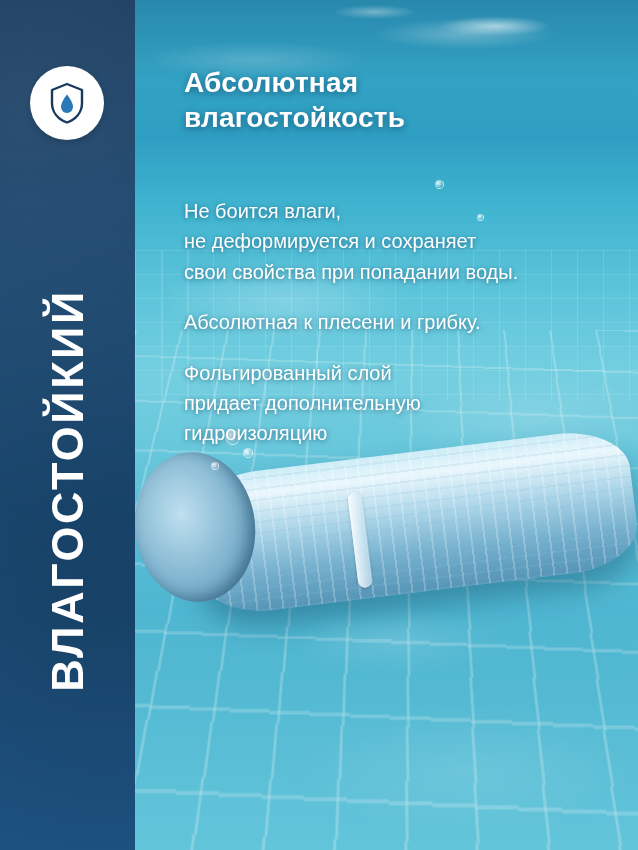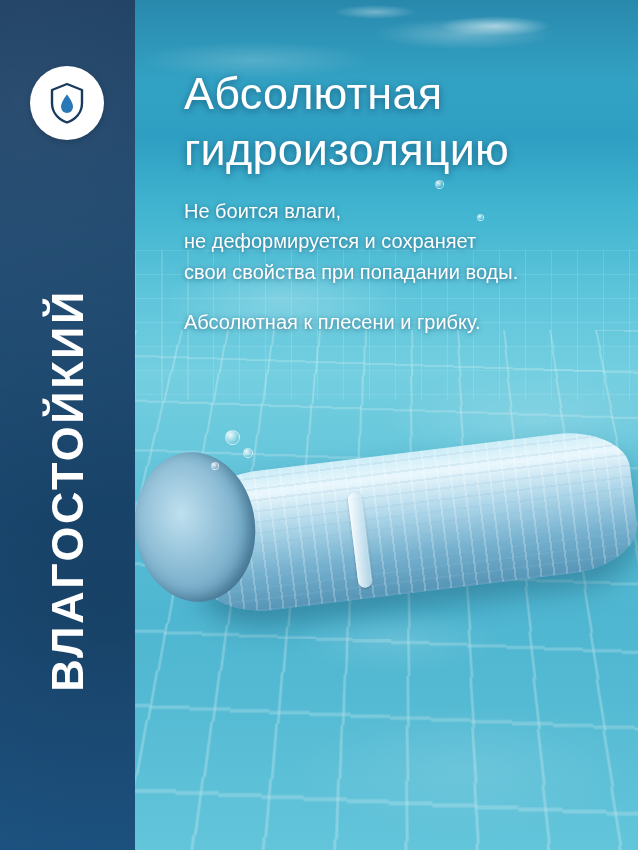--- a/index.html
+++ b/index.html
@@ -220,22 +220,22 @@
     border: 1px solid rgba(255,255,255,0.5);
   }
 
   
   .headline {
     position: absolute;
     left: 49px;
     top: 66px;
     width: 420px;
     color: #ffffff;
-    font-size: 45px;
-    font-weight: normal;
+    font-size: 28px;
+    font-weight: bold;
     line-height: 1.24;
     letter-spacing: 0.2px;
     text-shadow: 0 2px 7px rgba(8,50,80,0.55);
     z-index: 4;
   }
 
   .body-block {
     position: absolute;
     left: 49px;
     top: 196px;
@@ -282,24 +282,27 @@
     <div class="roll-strap"></div>
 
     <div class="bubble" style="left:90px;  top:430px; width:13px; height:13px;"></div>
     <div class="bubble" style="left:108px; top:448px; width:8px;  height:8px;"></div>
     <div class="bubble" style="left:76px;  top:462px; width:6px;  height:6px;"></div>
     <div class="bubble" style="left:300px; top:180px; width:7px;  height:7px;"></div>
     <div class="bubble" style="left:342px; top:214px; width:5px;  height:5px;"></div>
 
     <div class="headline">
       <div>Абсолютная</div>
-      <div>гидроизоляцию</div>
+      <div>влагостойкость</div>
     </div>
 
     <div class="body-block">
       <p class="body-para" style="white-space: pre-line;">Не боится влаги,
 не деформируется и сохраняет
 свои свойства при попадании воды.</p>
       <p class="body-para" style="white-space: pre-line;">Абсолютная к плесени и грибку.</p>
+      <p class="body-para" style="white-space: pre-line;">Фольгированный слой
+придает дополнительную
+гидроизоляцию</p>
     </div>
   </div>
 
 </div>
 
 </body></html>

